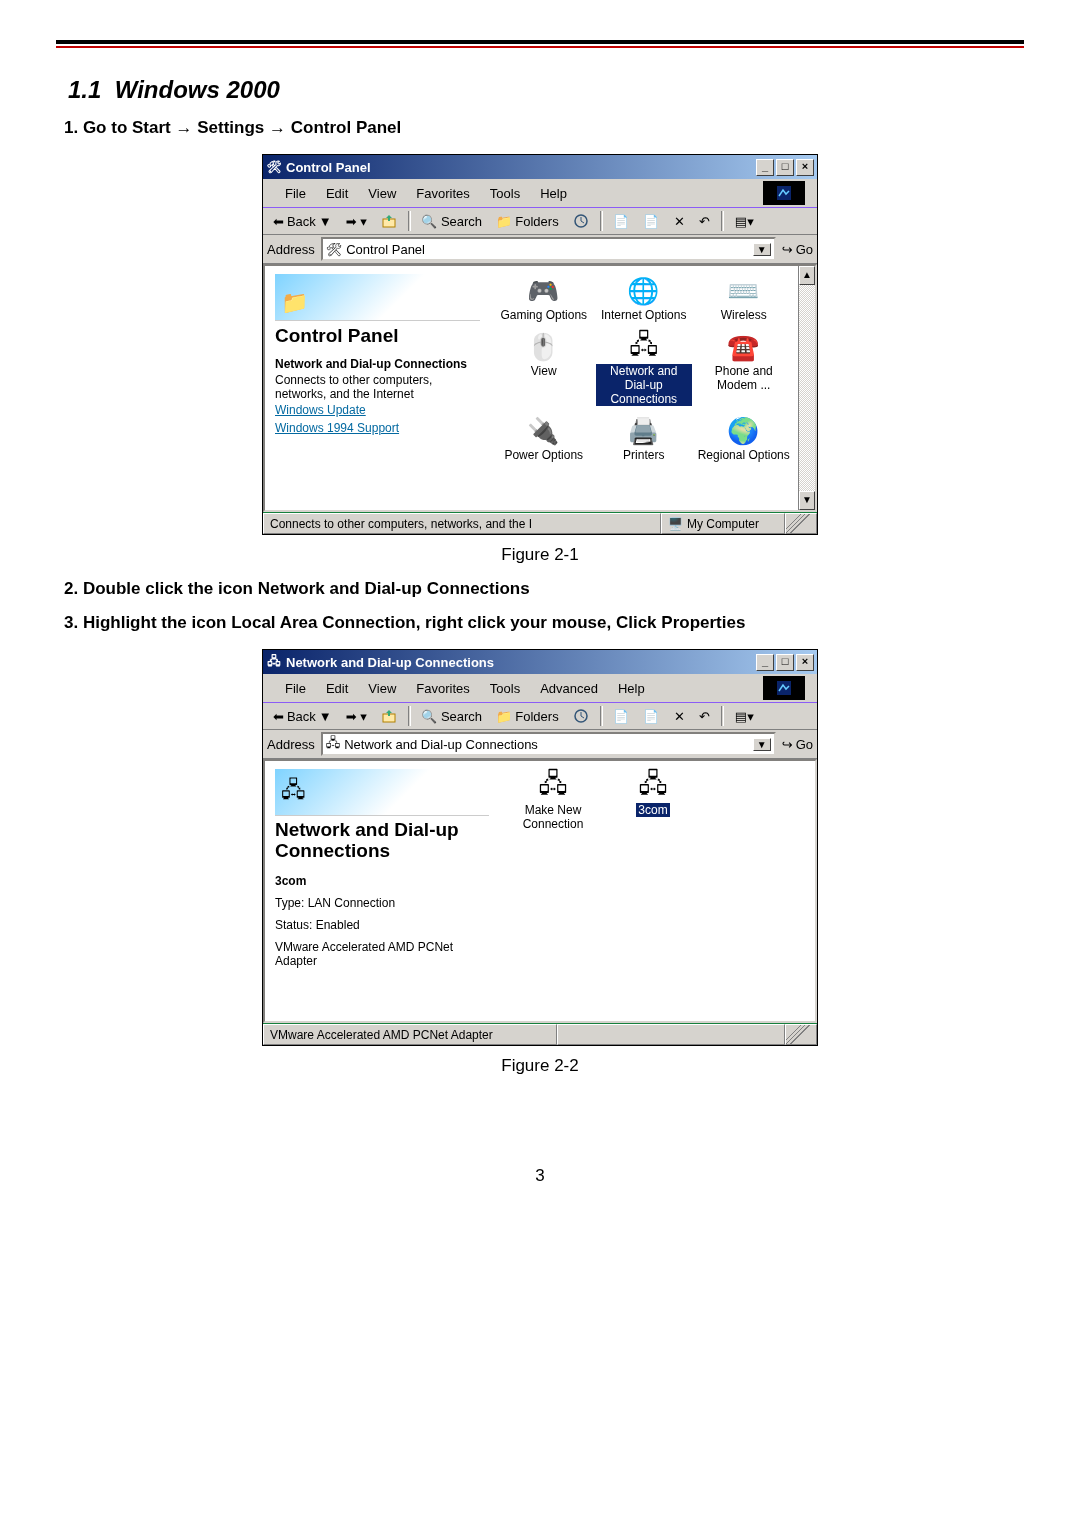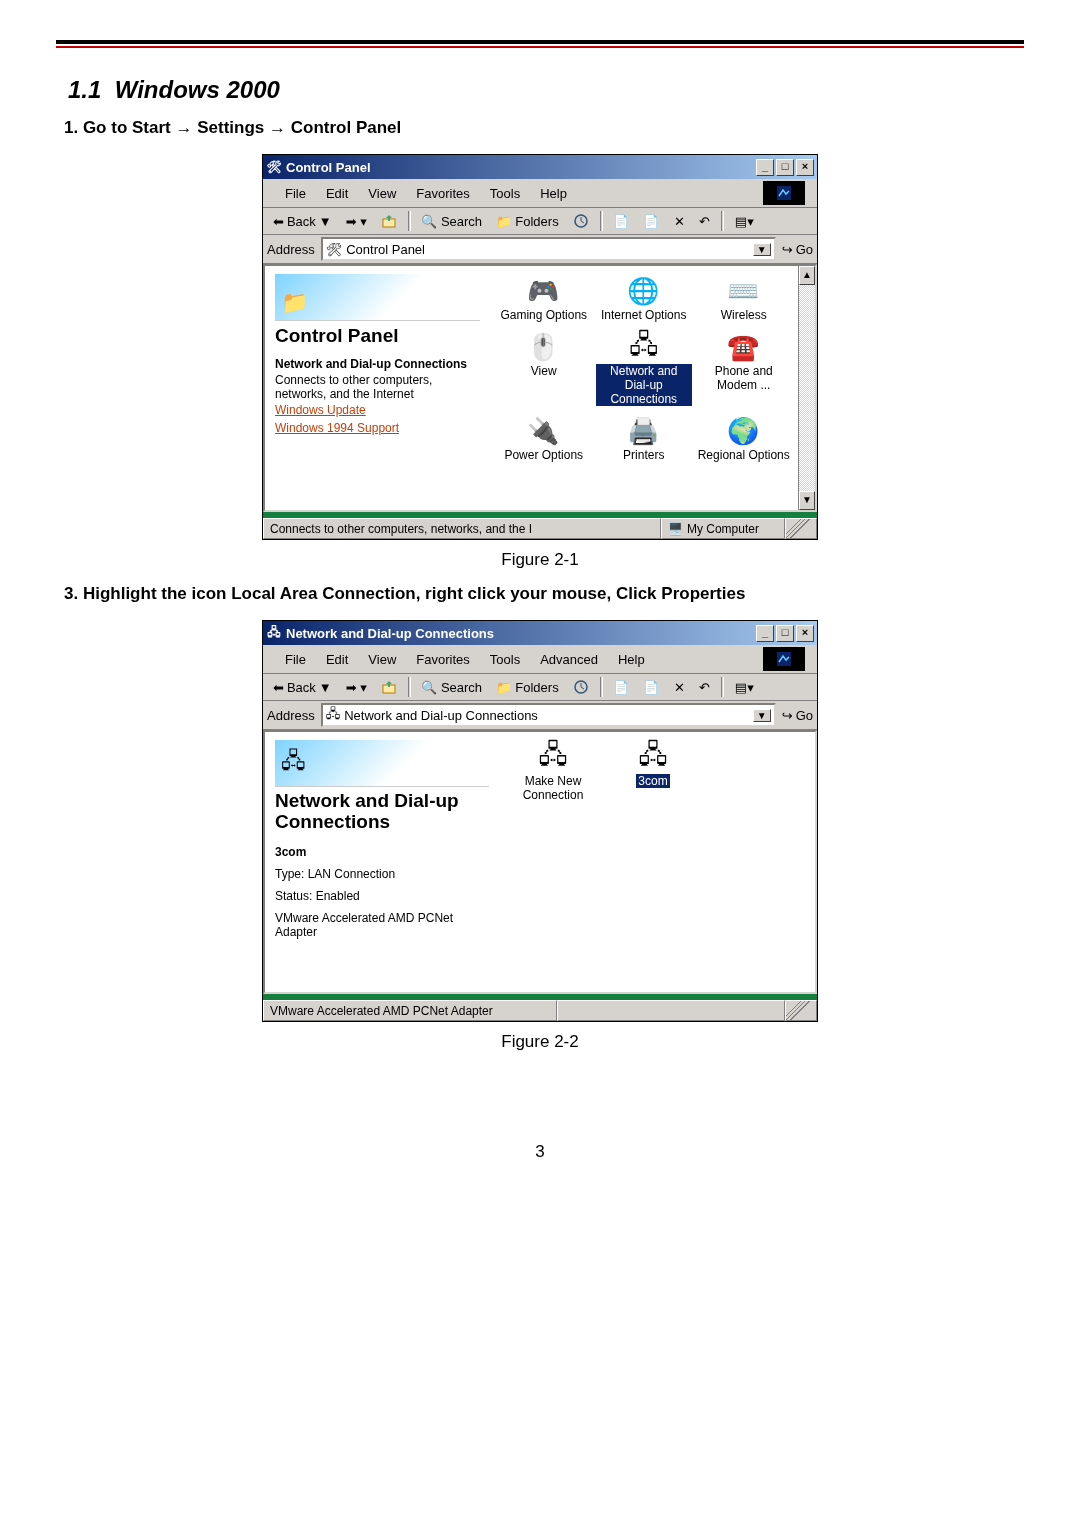--- a/index.html
+++ b/index.html
@@ -128,21 +128,21 @@
   }
   .sidebar .banner .foldicon {
     position:absolute; left:6px; bottom:4px; font-size:22px;
   }
   .sidebar h3 {
     font-family: Tahoma, Arial; font-weight:bold;
     font-size: 19px; margin:0 0 10px 0;
   }
   .sidebar .itemtitle { font-weight:bold; }
   .sidebar .desc { margin:2px 0 2px 0; }
-  .sidebar a { color:#c2410c; text-decoration:underline; display:block; margin-bottom:4px;}
+  .sidebar a { color:#0369a1; text-decoration:underline; display:block; margin-bottom:4px;}
   .iconpane { flex:1; padding:6px 4px; position:relative; }
   .iconrow { display:flex; }
   .appicon {
     width: 96px; text-align:center; padding:2px 2px 6px 2px;
     font-size:12px;
   }
   .appicon .glyph { height:34px; display:flex; align-items:center; justify-content:center; font-size:26px; }
   .appicon.sel .lbl { background:#0a246a; color:#fff; display:inline-block; padding:0 2px; }
   .vscroll {
     width:17px; background:#d6d3ce;
@@ -150,21 +150,21 @@
     display:flex; flex-direction:column;
   }
   .vscroll .arr {
     height:17px; background:#d6d3ce;
     border:1px solid #fff; border-right-color:#404040; border-bottom-color:#404040;
     font-size:10px; text-align:center; line-height:15px;
   }
   .vscroll .track { flex:1; background:repeating-conic-gradient(#d6d3ce 0 25%, #fff 0 50%) 0/2px 2px; }
 
   .statusbar {
-    display:flex; border-top:6px solid #15803d; background:#d6d3ce;
+    display:flex; border-top:1px solid #15803d; background:#d6d3ce;
     font-size:12px;
   }
   .statusbar .cell {
     border:1px solid #808080; border-top-color:#fff; border-left-color:#fff;
     padding:1px 6px; height:17px; display:flex; align-items:center; gap:4px;
   }
   .statusbar .cell.flex { flex:1; }
   .grip {
     width:18px;
     background:
@@ -322,20 +322,21 @@
       <div class="cell flex">Connects to other computers, networks, and the I</div>
       <div class="cell" style="width:110px">
         <span>🖥️</span>
         <span>My Computer</span>
       </div>
       <div class="cell grip"></div>
     </div>
   </div>
 
   <div class="figcap">Figure 2-1</div>
+  <div class="step">2. Double click the icon Network and Dial-up Connections</div>
   <div class="step">3. Highlight the icon Local Area Connection, right click your mouse, Click Properties</div>
 
   <div class="win">
     <div class="titlebar">
       <span class="ticon">🖧</span>
       <span>Network and Dial-up Connections</span>
       <span class="spacer"></span>
       <span class="winbtn">_</span>
       <span class="winbtn">□</span>
       <span class="winbtn">×</span>

